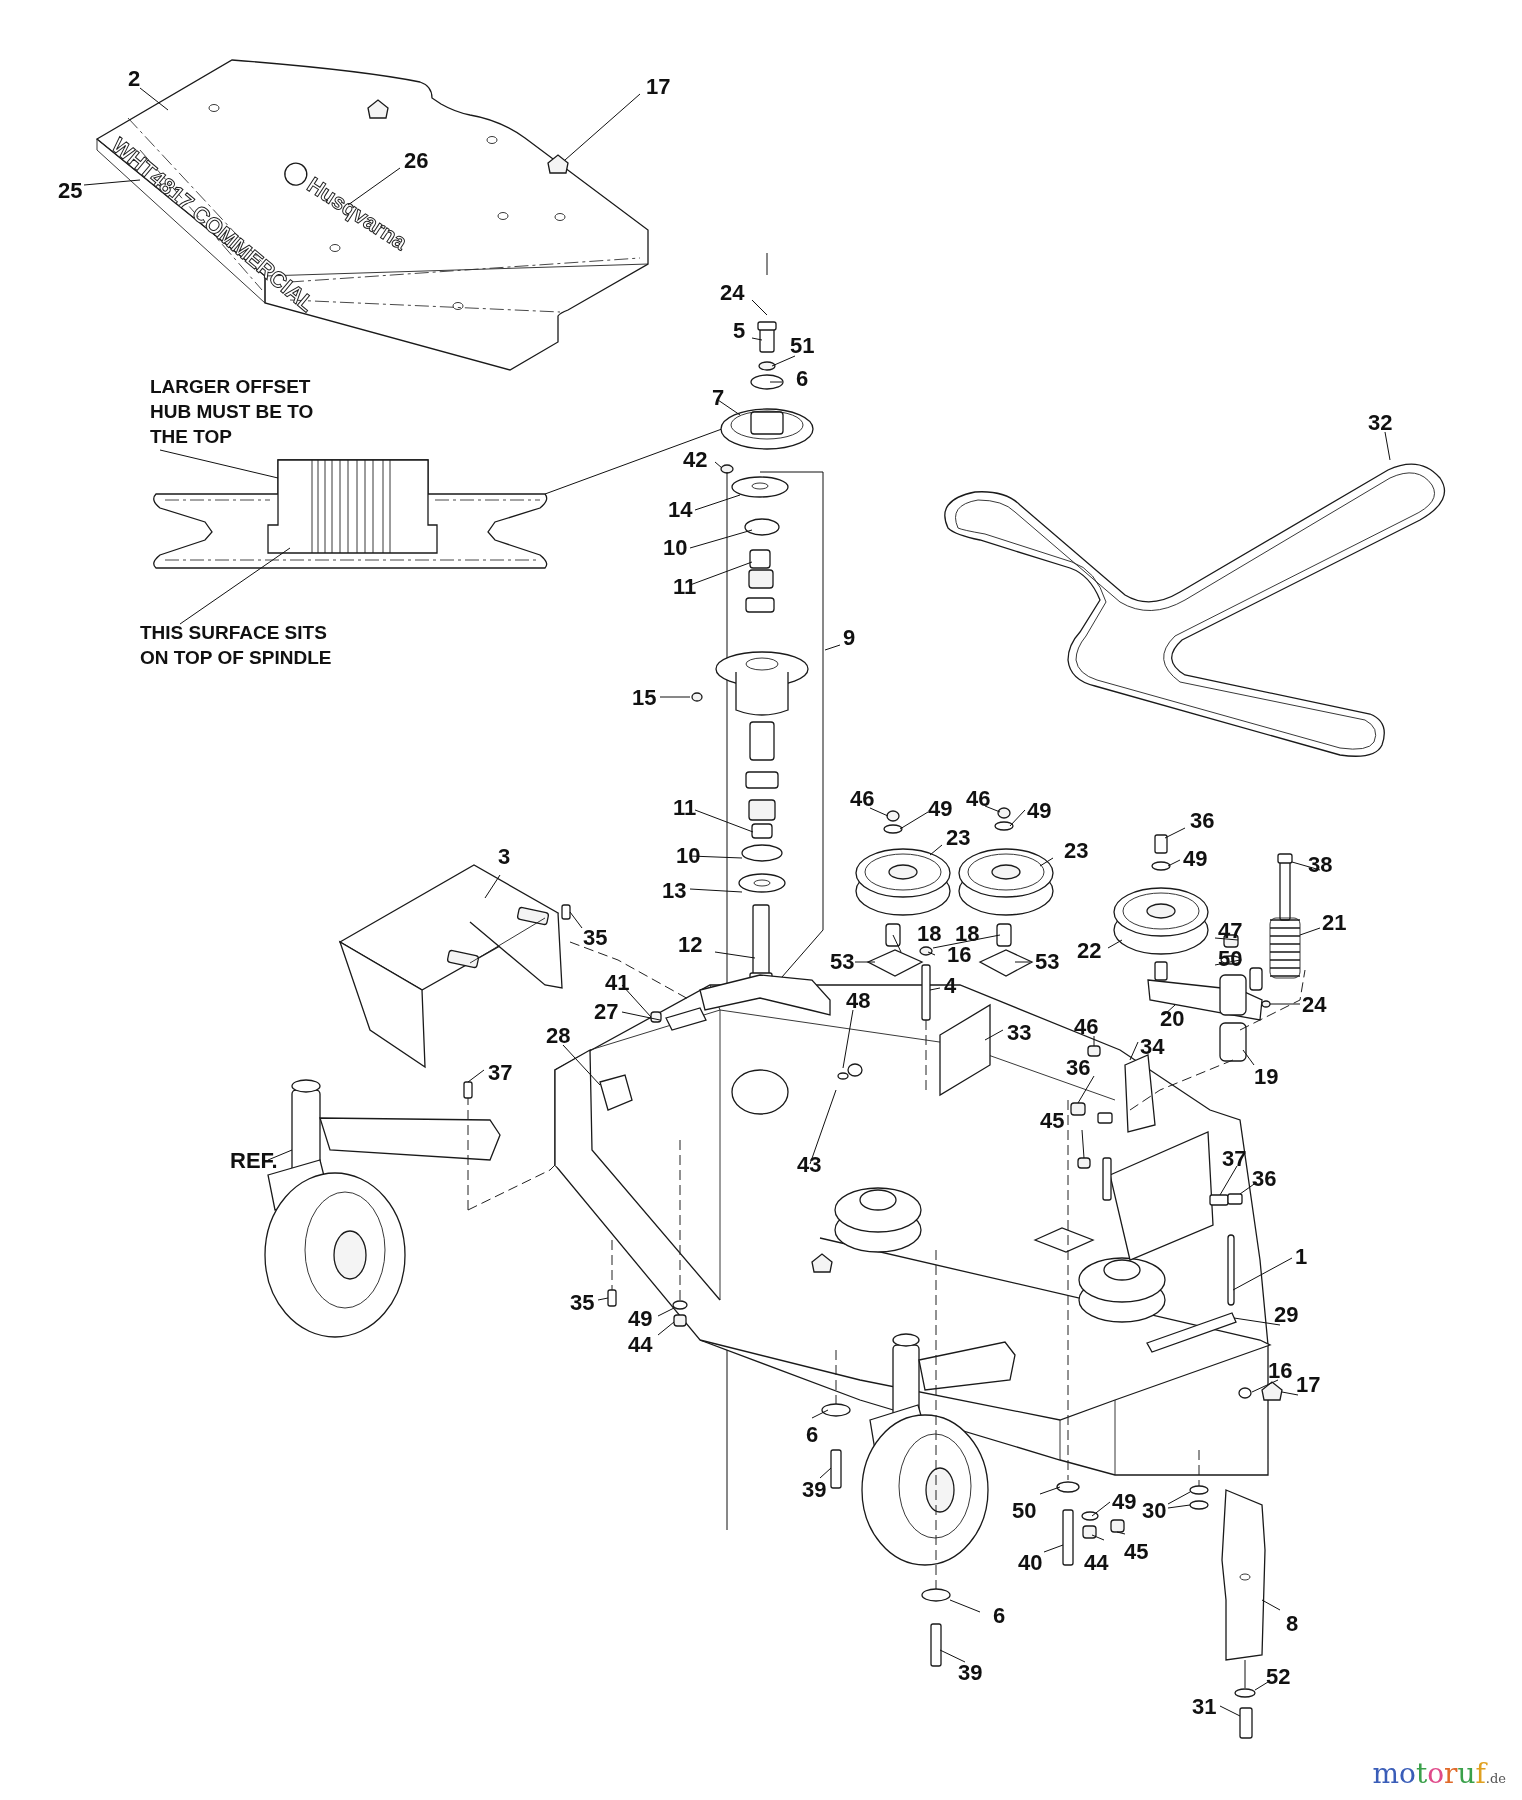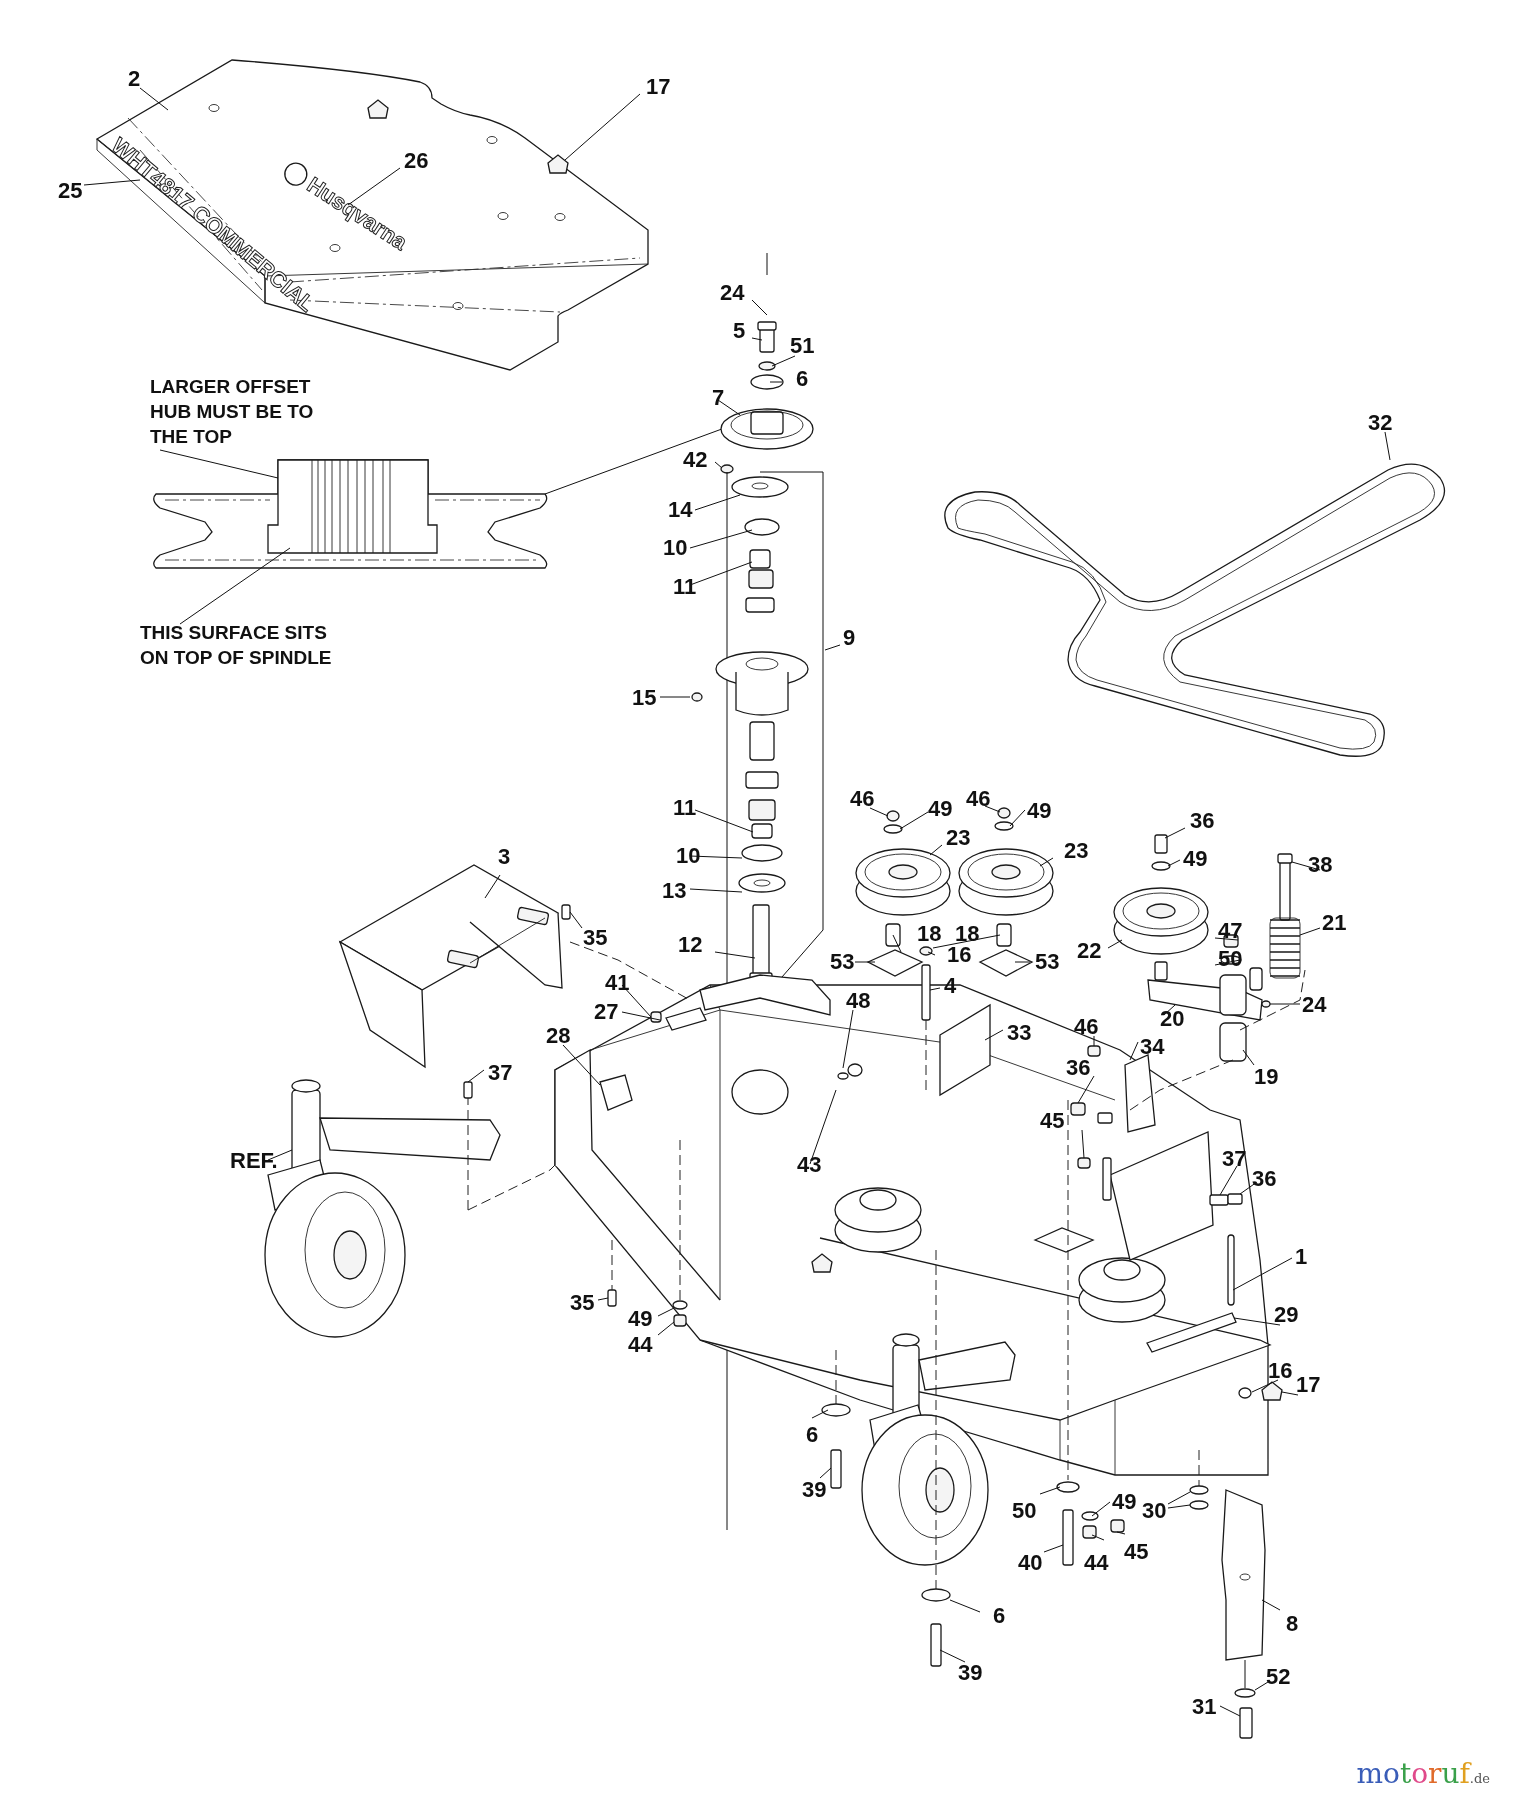--- a/index.html
+++ b/index.html
@@ -8,21 +8,21 @@
   .ln { fill:none; stroke:#1a1a1a; stroke-width:1.3; }
   .thin { fill:none; stroke:#222; stroke-width:0.9; }
   .part { fill:#fff; stroke:#1a1a1a; stroke-width:1.3; }
   .partg { fill:#f4f4f4; stroke:#1a1a1a; stroke-width:1.3; }
   .dash { fill:none; stroke:#222; stroke-width:1; stroke-dasharray:10 5; }
   .dashdot { fill:none; stroke:#333; stroke-width:0.9; stroke-dasharray:14 4 3 4; }
   .leader { fill:none; stroke:#111; stroke-width:1; }
   .lbl { font-family:"Liberation Sans", sans-serif; font-weight:bold; font-size:22px; fill:#111; }
   .note { font-family:"Liberation Sans", sans-serif; font-weight:bold; font-size:19px; fill:#111; }
   .decal { font-family:"Liberation Sans", sans-serif; font-weight:bold; fill:#fff; stroke:#222; stroke-width:1; }
-  .wm { position:absolute; right:32px; bottom:10px; font-family:"DejaVu Serif", serif; font-size:28px; }
+  .wm { position:absolute; right:16px; bottom:10px; font-family:"DejaVu Serif", serif; font-size:28px; }
   .wm span { display:inline-block; }
   .wm .de { font-size:13px; color:#555; }
 </style>
 </head>
 <body>
 
 <div id="stage">
 <svg width="1522" height="1800" viewBox="0 0 1522 1800">
 
   <g>

